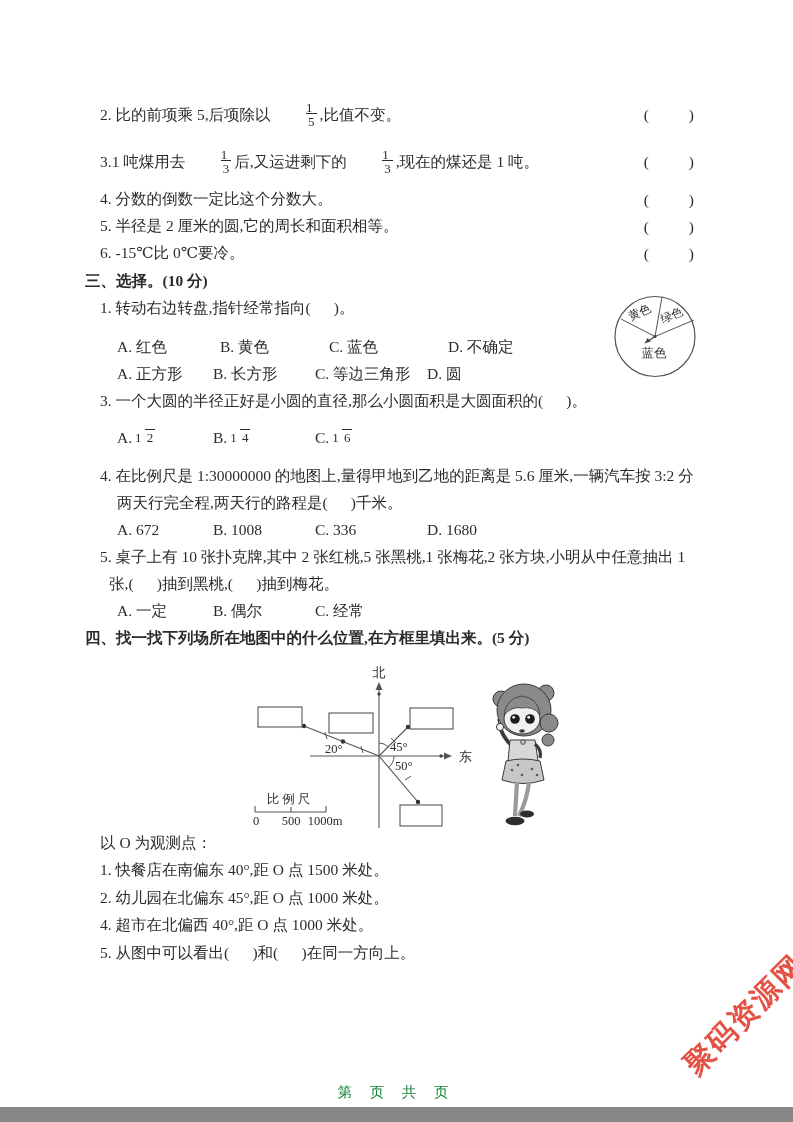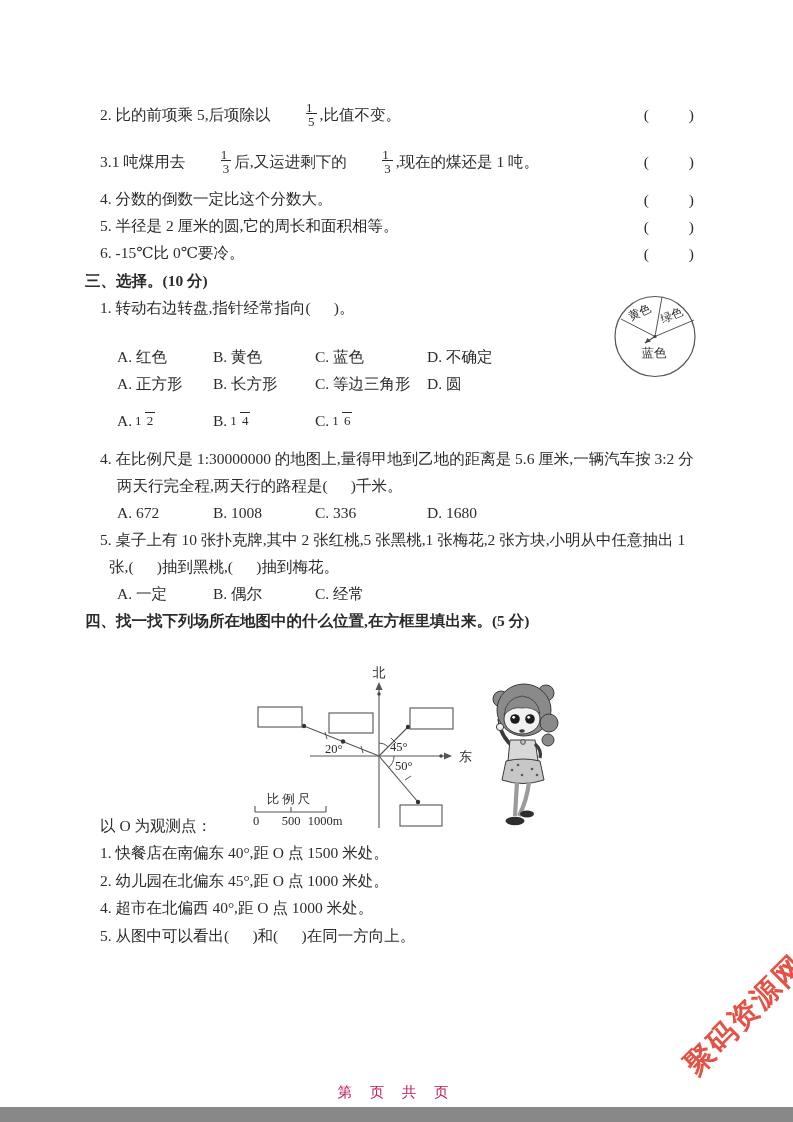--- a/index.html
+++ b/index.html
@@ -24,28 +24,28 @@
   
   .hd{font-weight:bold; padding-left:0;}
   .q{padding-left:15px;}
   .indent2{padding-left:32px;}
   .indent24{padding-left:24px;}
   .opts{display:flex; padding-left:32px;}
   .opts .o1{width:96px;} .opts .o2{width:102px;} .opts .o3{width:112px;} .opts .o4{flex:1;}
   .opts-frac{display:flex; align-items:center; height:48px; padding-left:32px;}
   .opts-frac .col{display:flex; align-items:center;}
   .opts-frac .c1{width:96px;} .opts-frac .c2{width:102px;}
-  .mt10{margin-top:22px;}
+  .mt10{margin-top:12px;gap:7px;}
   .diagram-spacer{height:178px;}
   
   .spinner-wrap{position:absolute; left:612px; top:293px;}
   .map-wrap{position:absolute; left:248px; top:664px;}
   .girl-wrap{position:absolute; left:488px; top:668px;}
   .footer{position:absolute; left:0; top:1083px; width:100%; text-align:center;
-          font-size:14.5px; letter-spacing:7px; color:#be185d;}
+          font-size:14.5px; letter-spacing:7px; color:#15803d;}
   .watermark{
     position:absolute; left:655px; top:995px; width:180px; text-align:center;
     transform:rotate(-45deg); font-weight:bold; font-size:29px; letter-spacing:2px;
     color:#e03425; opacity:0.85; font-family:"Liberation Sans","DejaVu Sans",sans-serif;
   }
   svg text{font-family:"Liberation Serif","DejaVu Serif",serif; fill:#2b2b2b;}
 </style>
 </head>
 <body>
 
@@ -107,20 +107,21 @@
       <span class="o4 line">D. 不确定</span>
     </div>
 
     <div class="opts h27">
       <span class="o1 line">A. 正方形</span>
       <span class="o2 line">B. 长方形</span>
       <span class="o3 line">C. 等边三角形</span>
       <span class="o4 line">D. 圆</span>
     </div>
 
+    <div class="line h27 q">3. 一个大圆的半径正好是小圆的直径,那么小圆面积是大圆面积的(      )。</div>
     <div class="opts-frac">
       <span class="col c1">
         <span>A.</span>
         <span class="frac">
           <span class="num">1</span>
           <span class="den">2</span>
         </span>
       </span>
       <span class="col c2">
         <span>B.</span>

